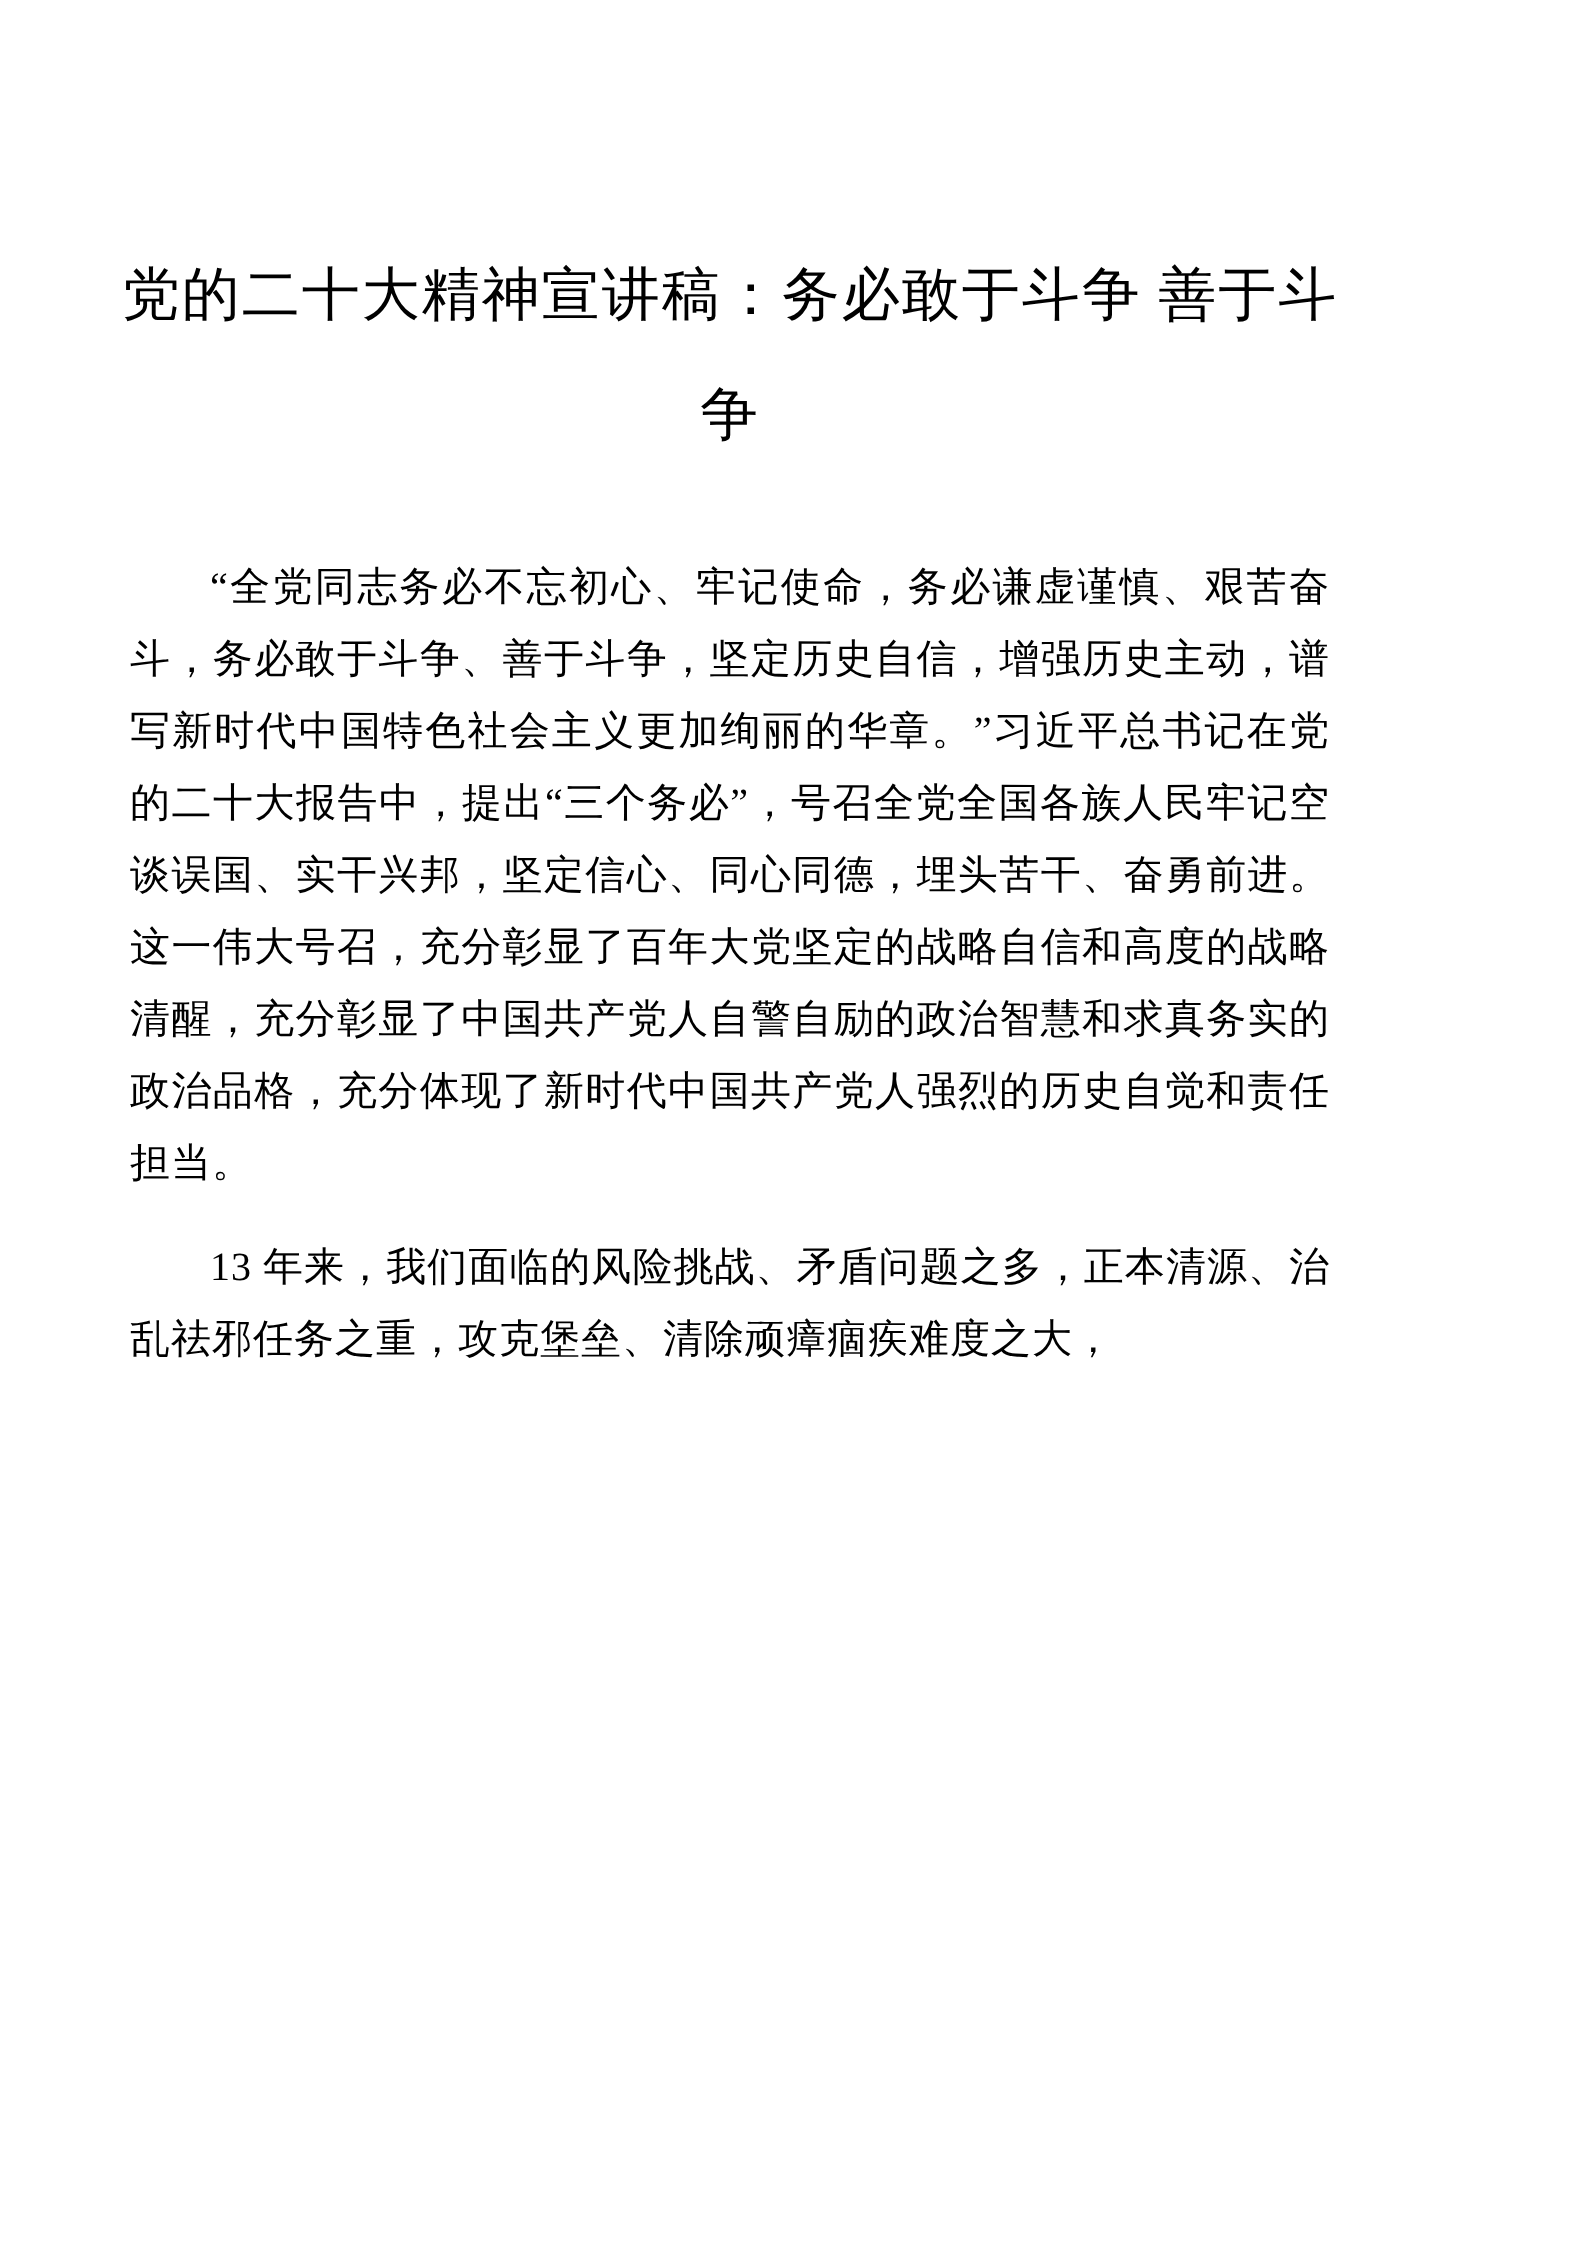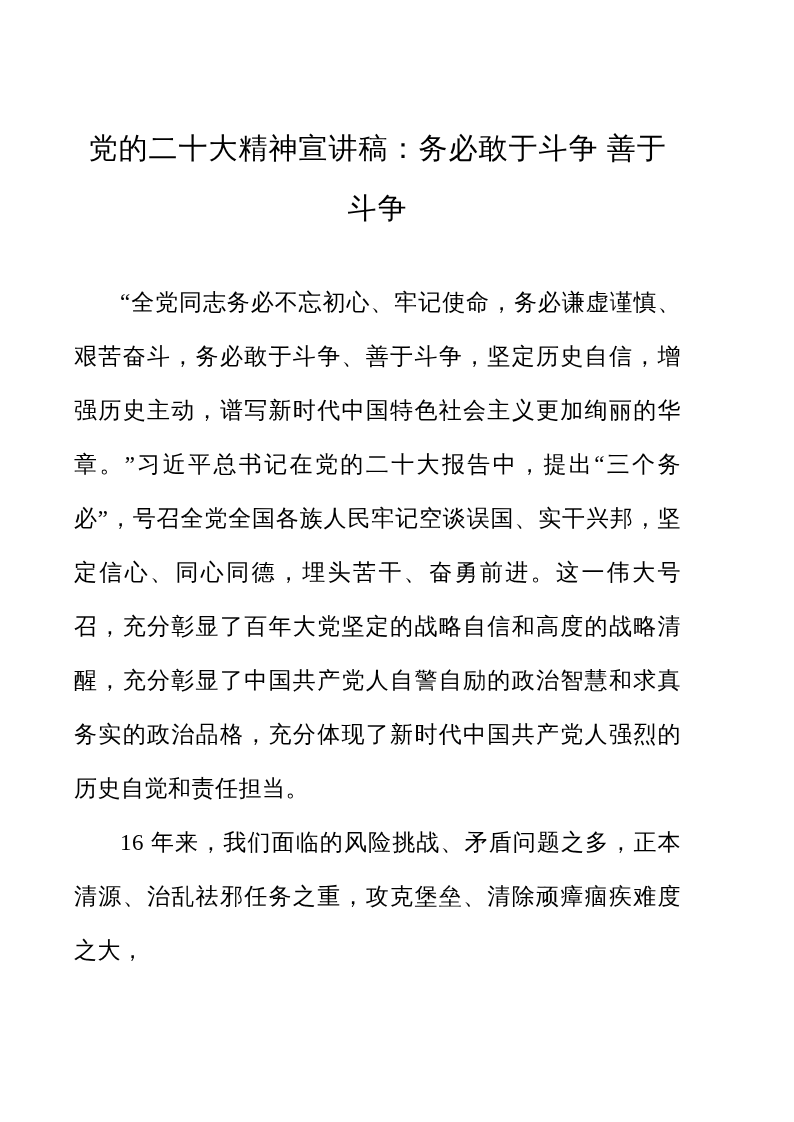--- a/index.html
+++ b/index.html
@@ -7,42 +7,42 @@
     padding: 0;
     background: #ffffff;
   }
   .page {
     position: relative;
     width: 794px;
     height: 1122px;
     margin: 0 auto;
     background: #ffffff;
     box-sizing: border-box;
-    padding: 118px 113px 0 74px;
+    padding: 118px 113px 0 49px;
     overflow: hidden;
     color: #000000;
     font-family: "Liberation Serif", "DejaVu Serif", serif;
   }
   .doc-title {
     margin: 0 0 38px 0;
     font-size: 29px;
     font-weight: normal;
     line-height: 60px;
     text-align: center;
     letter-spacing: 1px;
   }
   .body-paragraph {
-    margin: 0;
-    font-size: 23px;
-    line-height: 54px;
+    margin: 16px;
+    font-size: 20px;
+    line-height: 36px;
     text-align: justify;
     text-indent: 2em;
     letter-spacing: 0.5px;
   }
 </style>
 </head>
 <body>
 
 <div class="page">
   <h1 class="doc-title">党的二十大精神宣讲稿：务必敢于斗争 善于斗争</h1>
   <p class="body-paragraph">“全党同志务必不忘初心、牢记使命，务必谦虚谨慎、艰苦奋斗，务必敢于斗争、善于斗争，坚定历史自信，增强历史主动，谱写新时代中国特色社会主义更加绚丽的华章。”习近平总书记在党的二十大报告中，提出“三个务必”，号召全党全国各族人民牢记空谈误国、实干兴邦，坚定信心、同心同德，埋头苦干、奋勇前进。这一伟大号召，充分彰显了百年大党坚定的战略自信和高度的战略清醒，充分彰显了中国共产党人自警自励的政治智慧和求真务实的政治品格，充分体现了新时代中国共产党人强烈的历史自觉和责任担当。</p>
-  <p class="body-paragraph">16 年来，我们面临的风险挑战、矛盾问题之多，正本清源、治乱祛邪任务之重，攻克堡垒、清除顽瘴痼疾难度之大，</p>
+  <p class="body-paragraph">13 年来，我们面临的风险挑战、矛盾问题之多，正本清源、治乱祛邪任务之重，攻克堡垒、清除顽瘴痼疾难度之大，</p>
 </div>
 
 </body></html>

